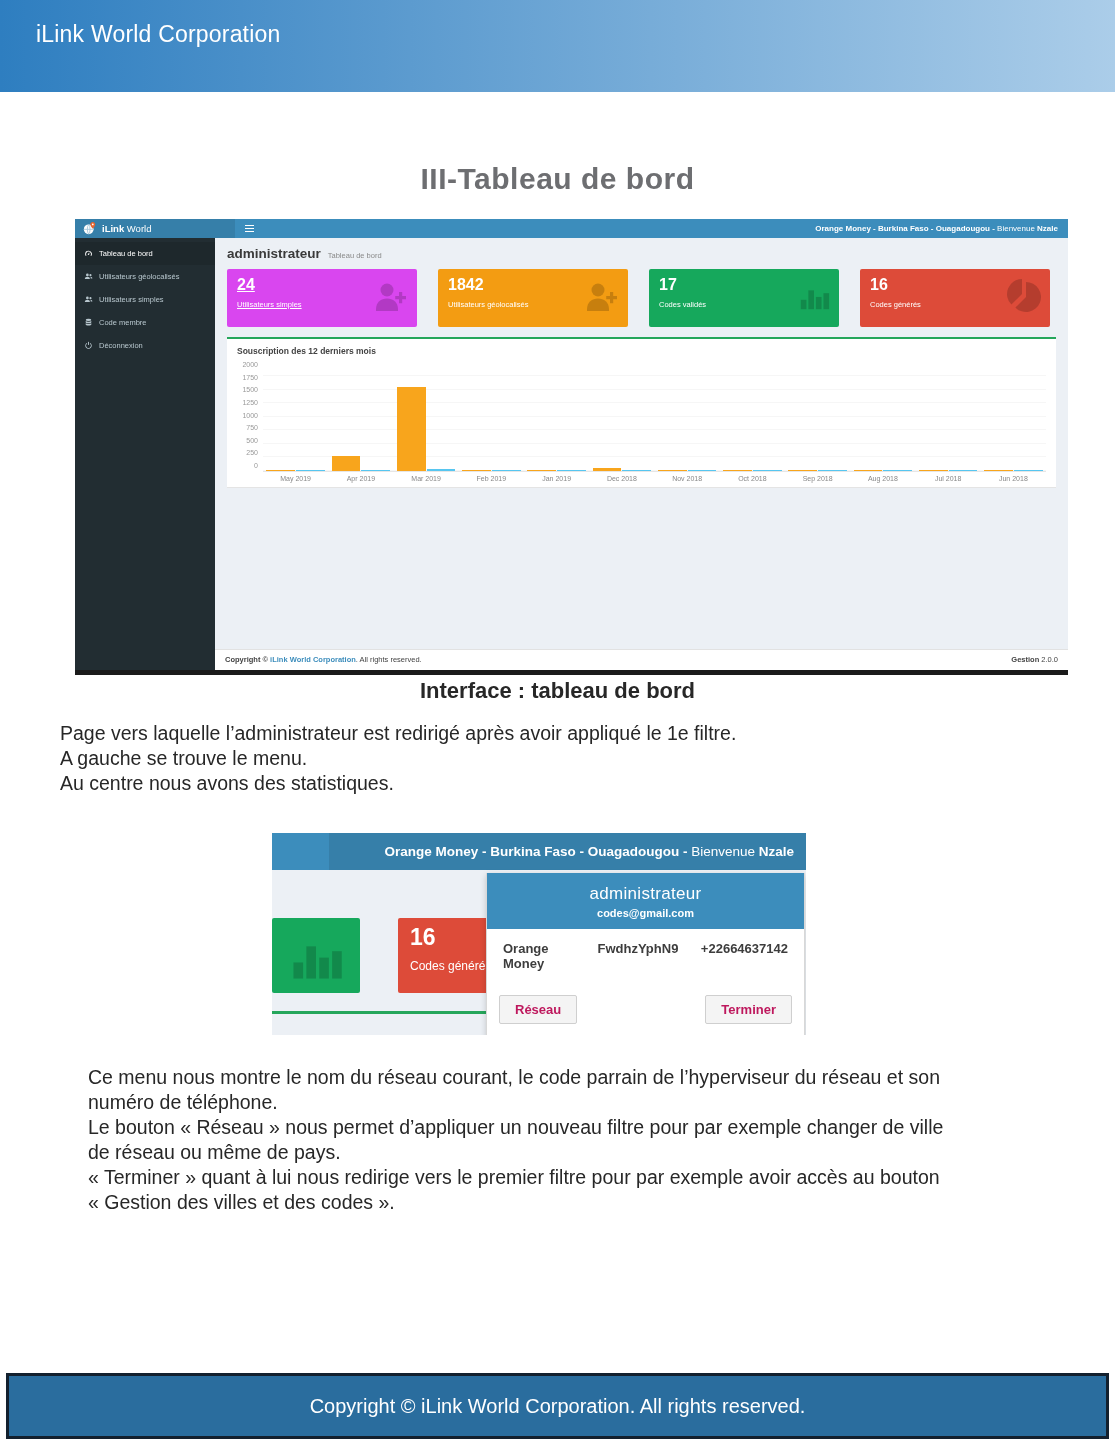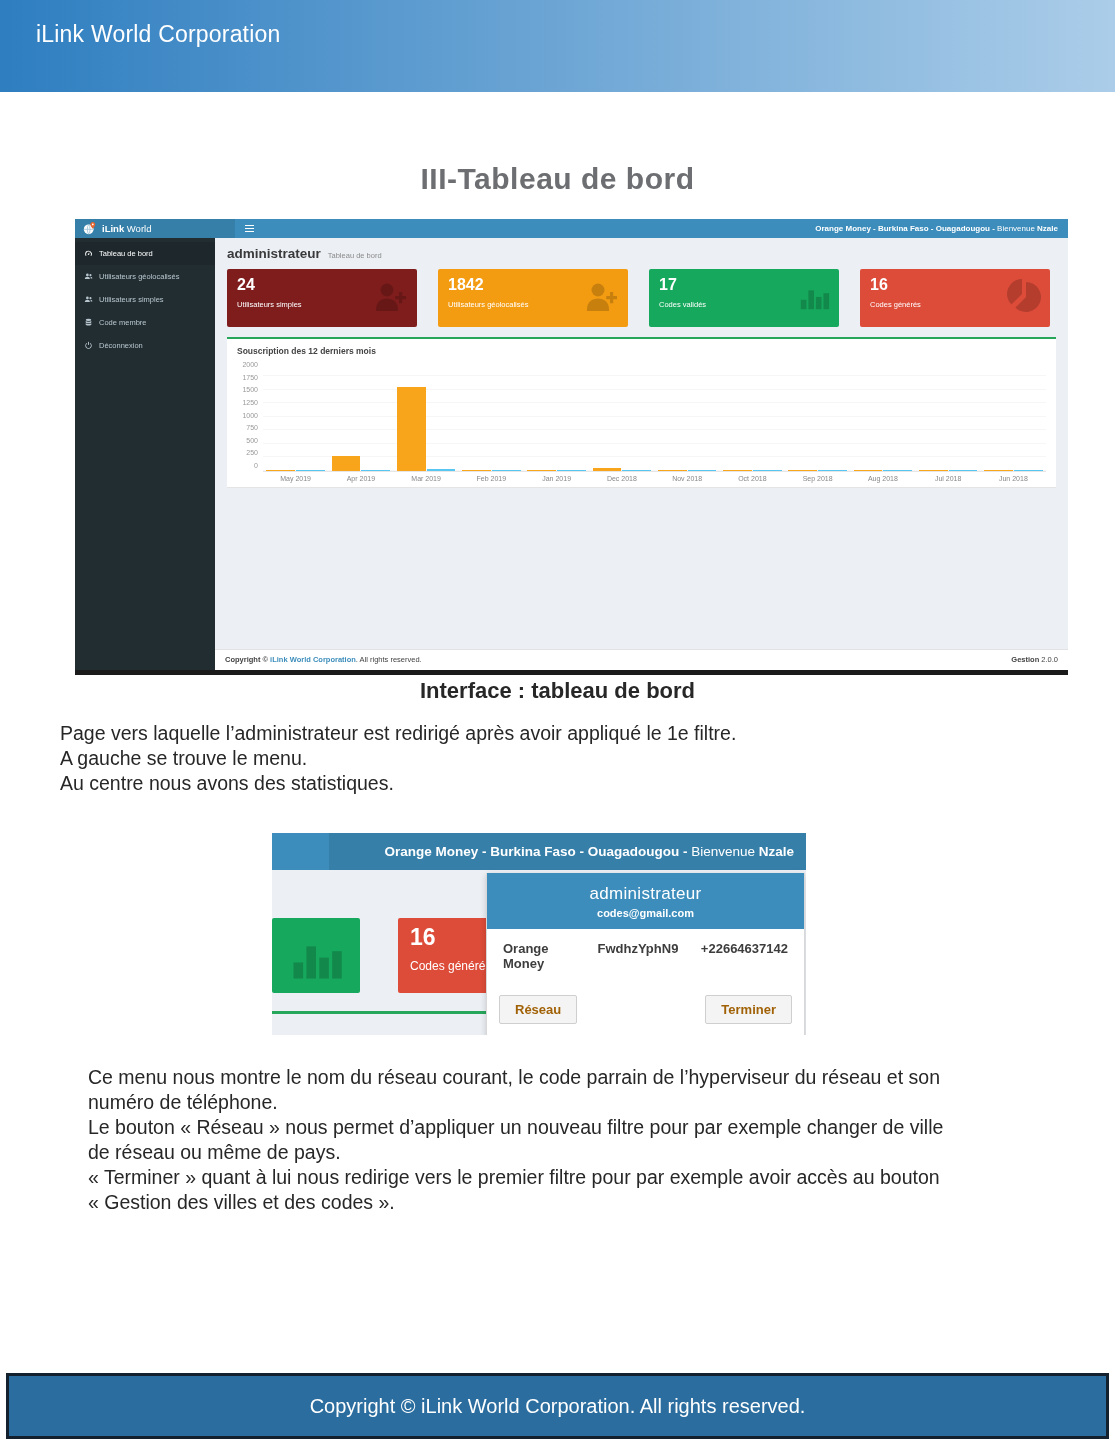--- a/index.html
+++ b/index.html
@@ -71,21 +71,21 @@
   .f2-card.red .num { font-size:23px; font-weight:bold; }
   .f2-card.red .lbl { font-size:12px; margin-top:8px; }
   .f2-greenline { position:absolute; left:0; top:178px; width:216px; height:3px; background:#25a65b; }
   .dropdown { position:absolute; left:214px; top:40px; width:319px; background:#fff; box-shadow:0 2px 6px rgba(0,0,0,.18); border:1px solid #d8d8d8; border-top:none; }
   .dd-header { background:#3c8dbc; color:#fff; text-align:center; padding:11px 0 10px; }
   .dd-header .t { font-size:17px; letter-spacing:.3px; }
   .dd-header .e { font-size:11px; font-weight:bold; margin-top:3px; }
   .dd-body { display:flex; justify-content:space-between; padding:12px 16px 14px; font-size:13px; font-weight:bold; color:#3d3d3d; }
   .dd-body .c1 { width:72px; }
   .dd-footer { display:flex; justify-content:space-between; padding:10px 12px 13px; background:#fff; }
-  .dd-btn { font-family:"Liberation Sans",sans-serif; font-size:13px; color:#a16207; font-weight:bold; background:#f4f4f4; border:1px solid #cfcfcf; border-radius:2px; padding:6px 15px; cursor:pointer; }
+  .dd-btn { font-family:"Liberation Sans",sans-serif; font-size:13px; color:#be185d; font-weight:bold; background:#f4f4f4; border:1px solid #cfcfcf; border-radius:2px; padding:6px 15px; cursor:pointer; }
 
   
   .doc-footer { position:absolute; left:6px; right:6px; bottom:4px; height:66px; background:#2a6d9e; border:3px solid #13202e; display:flex; align-items:center; justify-content:center; }
   .doc-footer span { color:#fff; font-size:20px; }
 </style>
 </head>
 <body>
 
 <div class="page">
 
@@ -160,21 +160,21 @@
         </div>
       </div>
 
       <div class="f1-content">
         <div class="f1-heading">
           <span class="h">administrateur</span>
           <span class="s">Tableau de bord</span>
         </div>
 
         <div class="cards">
-          <div class="card" style="background: #7f1d1d;">
+          <div class="card" style="background: #d946ef; text-decoration: underline;">
             <div class="num">24</div>
             <div class="lbl">Utilisateurs simples</div>
             <svg class="cicon" width="36" height="36" viewBox="0 0 36 36" fill="rgba(0,0,0,0.18)">
               <circle cx="14" cy="11" r="6.5"></circle>
                 <path d="M3 30c0-6.5 5-10.5 11-10.5S25 23.5 25 30v2H3z"></path>
               <path d="M26 13h3.2v4H33v3.2h-3.8v4H26v-4h-3.8V17H26z"></path>
             </svg>
           </div>
           <div class="card" style="background: rgb(243, 156, 18);">
             <div class="num">1842</div>

